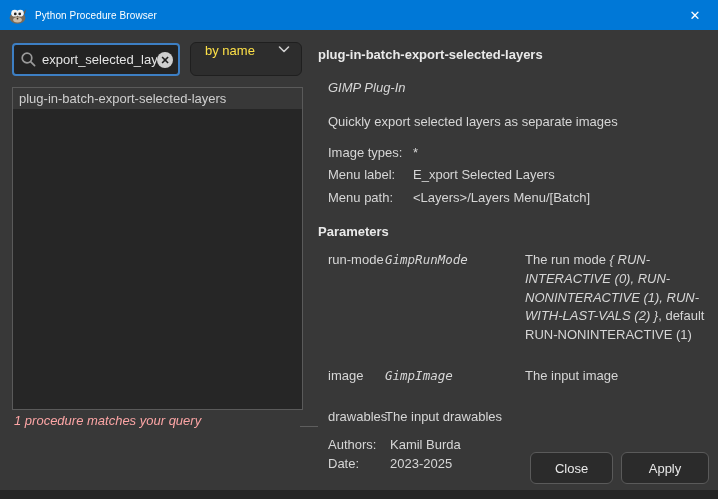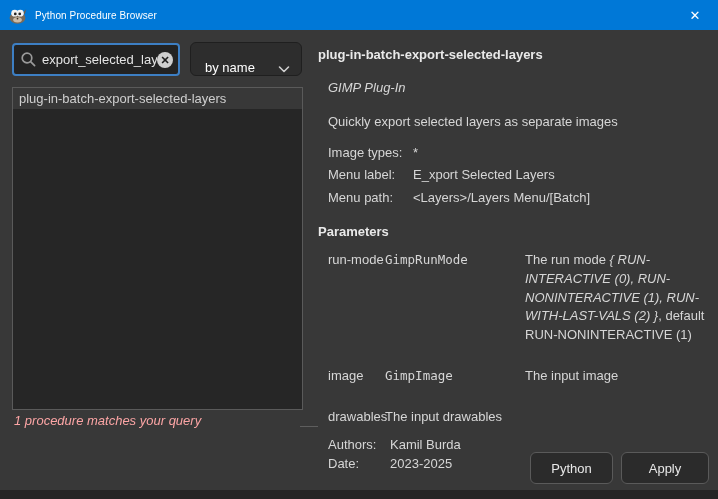--- a/index.html
+++ b/index.html
@@ -52,23 +52,23 @@
     background: #cfcfcf; color: #1d1d1d;
     font-size: 11px; font-weight: bold; line-height: 16px; text-align: center;
     cursor: default;
   }
 
   .sort-dropdown {
     position: absolute; left: 190px; top: 42px; width: 112px; height: 34px;
     background: #2d2d2d;
     border: 1px solid #1f1f1f;
     border-radius: 6px;
-    display: flex; align-items: flex-end;
+    display: flex; align-items: flex-start;
     padding: 0 10px 0 14px;
-    color: #ffffff;
+    color: #fde047;
   }
   .sort-dropdown .dd-label { flex: 1 1 auto; }
 
   .proc-list {
     position: absolute; left: 12px; top: 87px; width: 291px; height: 323px;
     background: #262626;
     border: 1px solid #5a5a5a;
     overflow: hidden;
   }
   .proc-row {
@@ -104,20 +104,21 @@
 
   .section-heading { font-weight: bold; color: #e9e9e9; margin-top: 15px; }
 
   .param-table {
     margin-top: 9px; margin-left: 10px;
     display: grid; grid-template-columns: 57px 140px 185px;
     row-gap: 22px;
   }
   .param-type {
     font-family: "DejaVu Sans Mono", monospace;
+    font-style: italic;
     font-size: 12.5px;
   }
   .param-desc { width: 185px; }
   .param-desc .it { font-style: italic; }
 
   .addl-table { margin-top: 9px; display: grid; grid-template-columns: 62px auto; row-gap: 0; }
 
   
   .btn {
     position: absolute; top: 452px; height: 32px;
@@ -217,18 +218,18 @@
 
 
     <div class="addl-table indent">
       <span>Authors:</span>
       <span>Kamil Burda</span>
       <span>Date:</span>
       <span>2023-2025</span>
     </div>
   </div>
 
-  <div class="btn btn-close">Python</div>
+  <div class="btn btn-close">Close</div>
   <div class="btn btn-apply">Apply</div>
 
   <div class="bottom-strip"></div>
 
 </div>
 
 </body></html>

